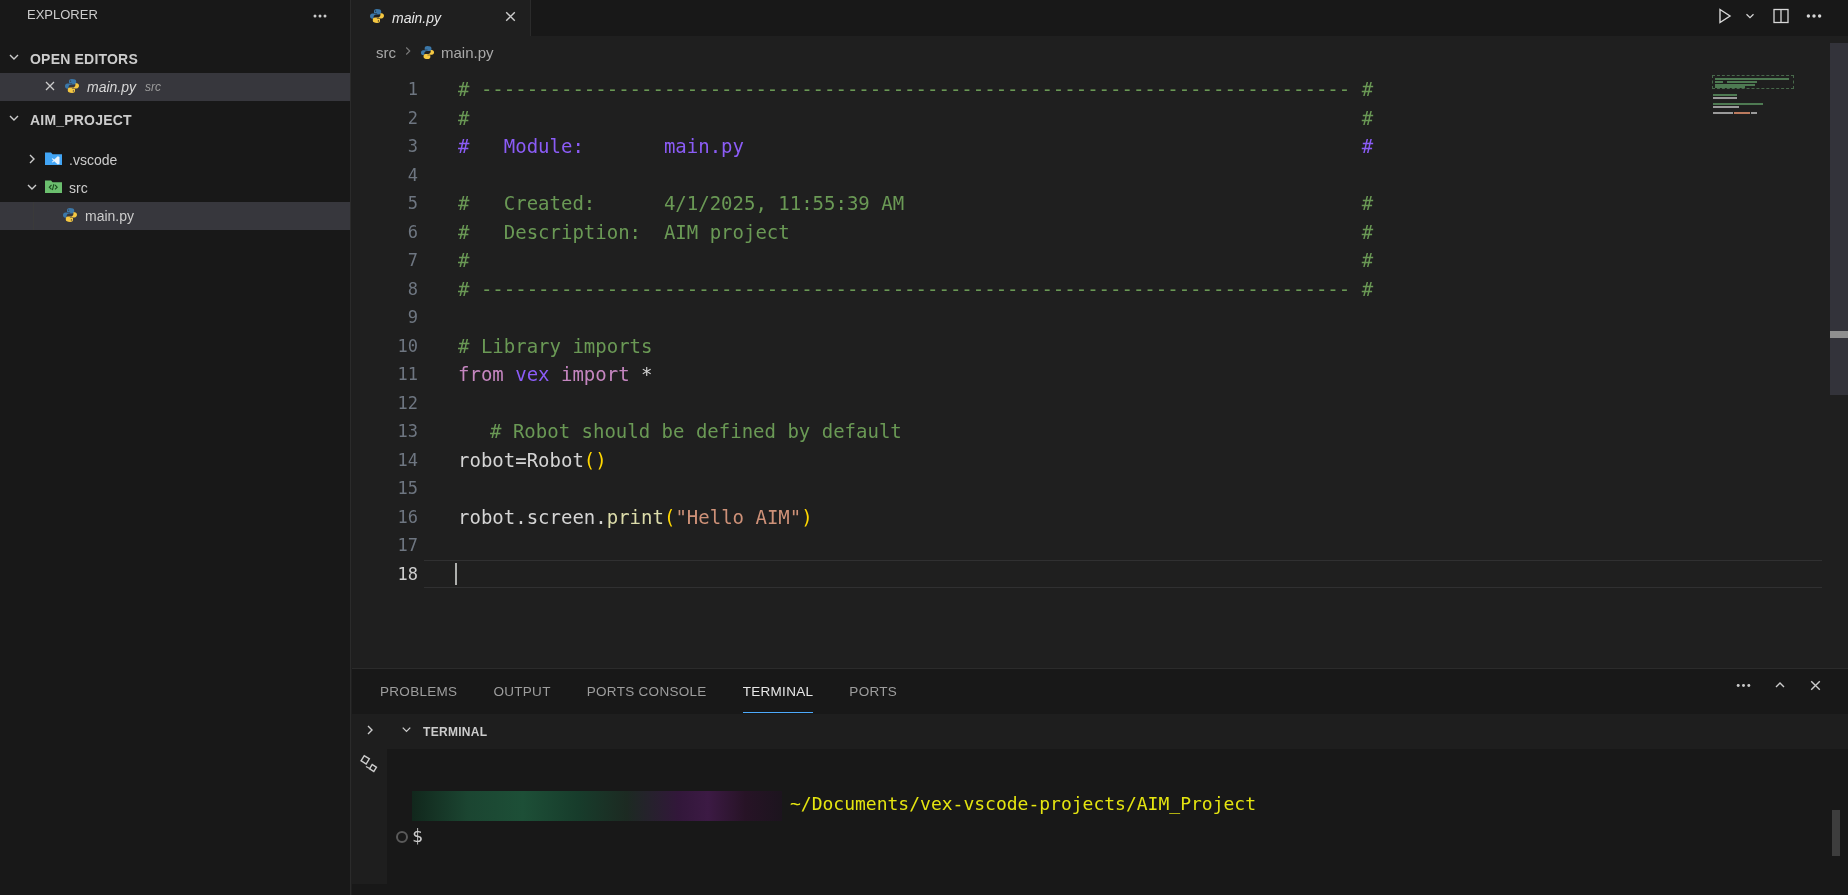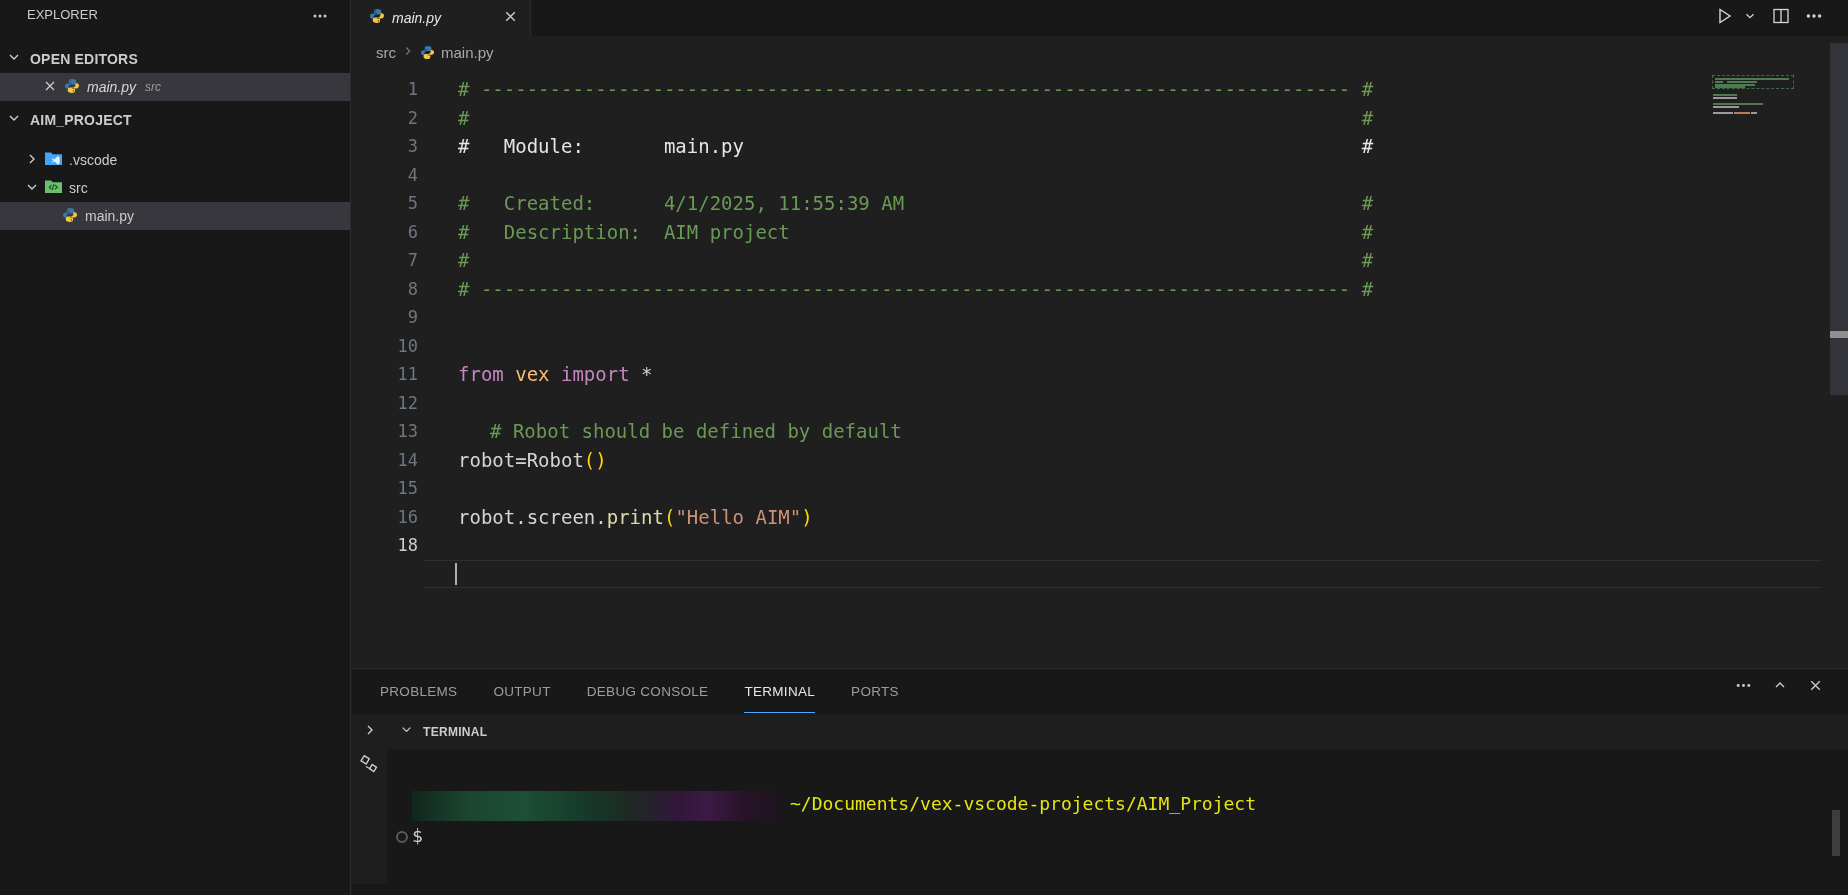--- a/index.html
+++ b/index.html
@@ -235,34 +235,35 @@
           <path fill="#3b77a8" d="M7.9 1C6.1 1 5 1.8 5 3.2V5h3.1v.6H3.4C2 5.6 1 6.7 1 8.2s1 2.5 2.4 2.5h1.2V9.1c0-1.4 1.2-2.6 2.6-2.6h3c1.1 0 2-.9 2-2V3.2C12.2 1.9 10.6 1 7.9 1z"></path>
           <path fill="#f5c842" d="M8.1 15c1.8 0 2.9-.8 2.9-2.2V11H7.9v-.6h4.7c1.4 0 2.4-1.1 2.4-2.6s-1-2.5-2.4-2.5h-1.2v1.6c0 1.4-1.2 2.6-2.6 2.6h-3c-1.1 0-2 .9-2 2v1.3C3.8 14.1 5.4 15 8.1 15z"></path>
         </svg>
     </span>
     <span class="bc-item">main.py</span>
   </div>
 
   <div class="code" id="code-lines">
       <div class="cl"><span class="ln">1</span><span class="ct"><span style="color: rgb(106, 153, 85);"># ---------------------------------------------------------------------------- #</span></span></div>
       <div class="cl"><span class="ln">2</span><span class="ct"><span style="color: rgb(106, 153, 85);">#                                                                              #</span></span></div>
-      <div class="cl"><span class="ln">3</span><span class="ct"><span style="color: #e5e5e5;">#   Module:       main.py                                                      #</span></span></div>
+      <div class="cl"><span class="ln">3</span><span class="ct"><span style="color: #8b5cf6;">#   Module:       main.py                                                      #</span></span></div>
       <div class="cl"><span class="ln">4</span></div>
       <div class="cl"><span class="ln">5</span><span class="ct"><span style="color: rgb(106, 153, 85);">#   Created:      4/1/2025, 11:55:39 AM                                        #</span></span></div>
       <div class="cl"><span class="ln">6</span><span class="ct"><span style="color: rgb(106, 153, 85);">#   Description:  AIM project                                                  #</span></span></div>
       <div class="cl"><span class="ln">7</span><span class="ct"><span style="color: rgb(106, 153, 85);">#                                                                              #</span></span></div>
       <div class="cl"><span class="ln">8</span><span class="ct"><span style="color: rgb(106, 153, 85);"># ---------------------------------------------------------------------------- #</span></span></div>
       <div class="cl"><span class="ln">9</span><span class="ct"></span></div>
-      <div class="cl"><span class="ln">10</span></div>
-      <div class="cl"><span class="ln">11</span><span class="ct"><span style="color: rgb(197, 134, 192);">from</span><span style="color: #fdba74;"> vex </span><span style="color: rgb(197, 134, 192);">import</span><span style="color: rgb(212, 212, 212);"> *</span></span></div>
+      <div class="cl"><span class="ln">10</span><span class="ct"><span style="color: rgb(106, 153, 85);"># Library imports</span></span></div>
+      <div class="cl"><span class="ln">11</span><span class="ct"><span style="color: rgb(197, 134, 192);">from</span><span style="color: #8b5cf6;"> vex </span><span style="color: rgb(197, 134, 192);">import</span><span style="color: rgb(212, 212, 212);"> *</span></span></div>
       <div class="cl"><span class="ln">12</span><span class="ct"></span></div>
       <div class="cl"><span class="ln">13</span><span class="ct"><span style="color: rgb(106, 153, 85); margin-left: 32px;"># Robot should be defined by default</span></span></div>
       <div class="cl"><span class="ln">14</span><span class="ct"><span style="color: rgb(212, 212, 212);">robot=Robot</span><span style="color: rgb(255, 215, 0);">()</span></span></div>
       <div class="cl"><span class="ln">15</span><span class="ct"></span></div>
       <div class="cl"><span class="ln">16</span><span class="ct"><span style="color: rgb(212, 212, 212);">robot.screen.</span><span style="color: rgb(220, 220, 170);">print</span><span style="color: rgb(255, 215, 0);">(</span><span style="color: rgb(206, 145, 120);">"Hello AIM"</span><span style="color: rgb(255, 215, 0);">)</span></span></div>
+      <div class="cl"><span class="ln">17</span><span class="ct"></span></div>
       <div class="cl"><span class="ln act">18</span><span class="ct"></span></div>
     </div>
   <div class="curline"></div>
   <div class="cursor"></div>
 
   <div class="minimap mm mm2">
     <div class="mm-box">
       <i style="top:2px;left:2px;width:74px"></i>
       <i style="top:5px;left:2px;width:8px"></i>
         <i style="top:5px;left:14px;width:30px"></i>
@@ -278,21 +279,21 @@
     <i style="top:40px;left:39px;width:6px;background:#9a9a9a"></i>
   </div>
 
   <div class="ed-scroll-thumb"></div>
   <div class="ed-scroll-marker"></div>
 
   <section class="panel">
     <div class="ptabs" id="panel-tabs">
         <div class="ptab">PROBLEMS</div>
         <div class="ptab">OUTPUT</div>
-        <div class="ptab">DEBUG CONSOLE</div>
+        <div class="ptab">PORTS CONSOLE</div>
         <div class="ptab active">TERMINAL</div>
         <div class="ptab">PORTS</div>
       </div>
     <div class="pactions">
       <span>
         <svg width="17" height="17" viewBox="0 0 16 16">
             <g fill="#cccccc">
               <circle cx="3" cy="8" r="1.4"></circle>
               <circle cx="8" cy="8" r="1.4"></circle>
               <circle cx="13" cy="8" r="1.4"></circle>

